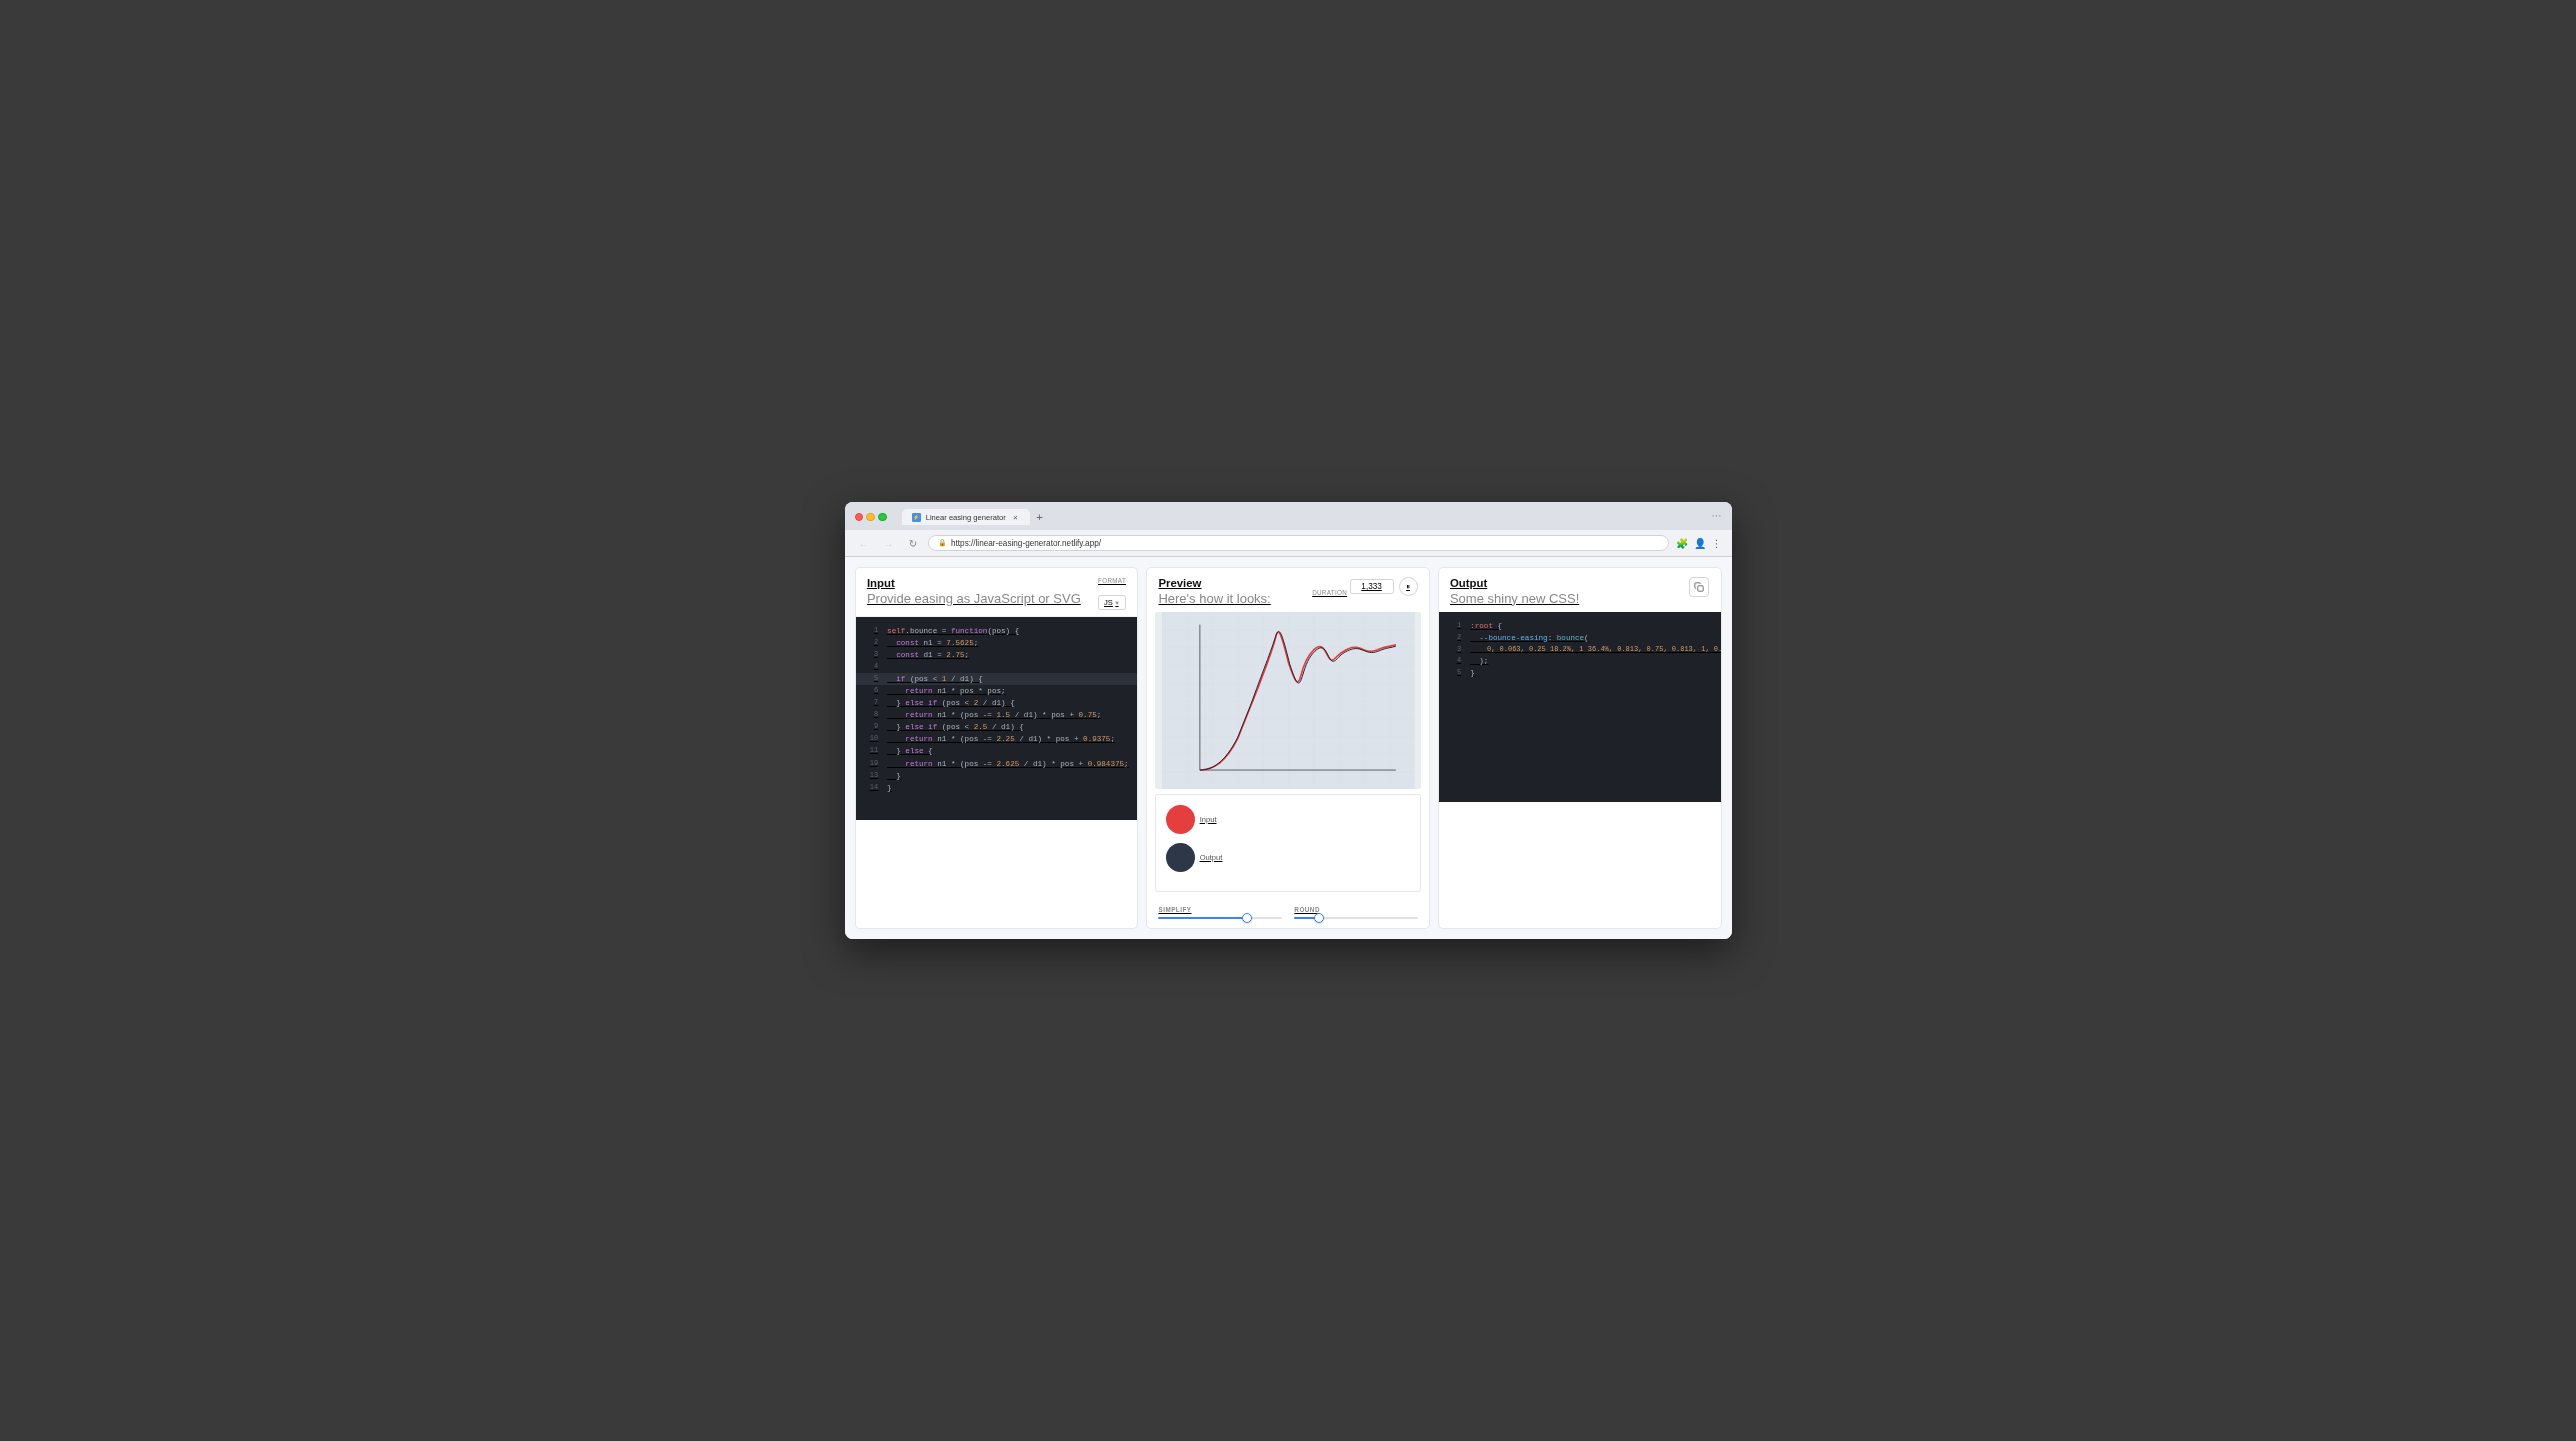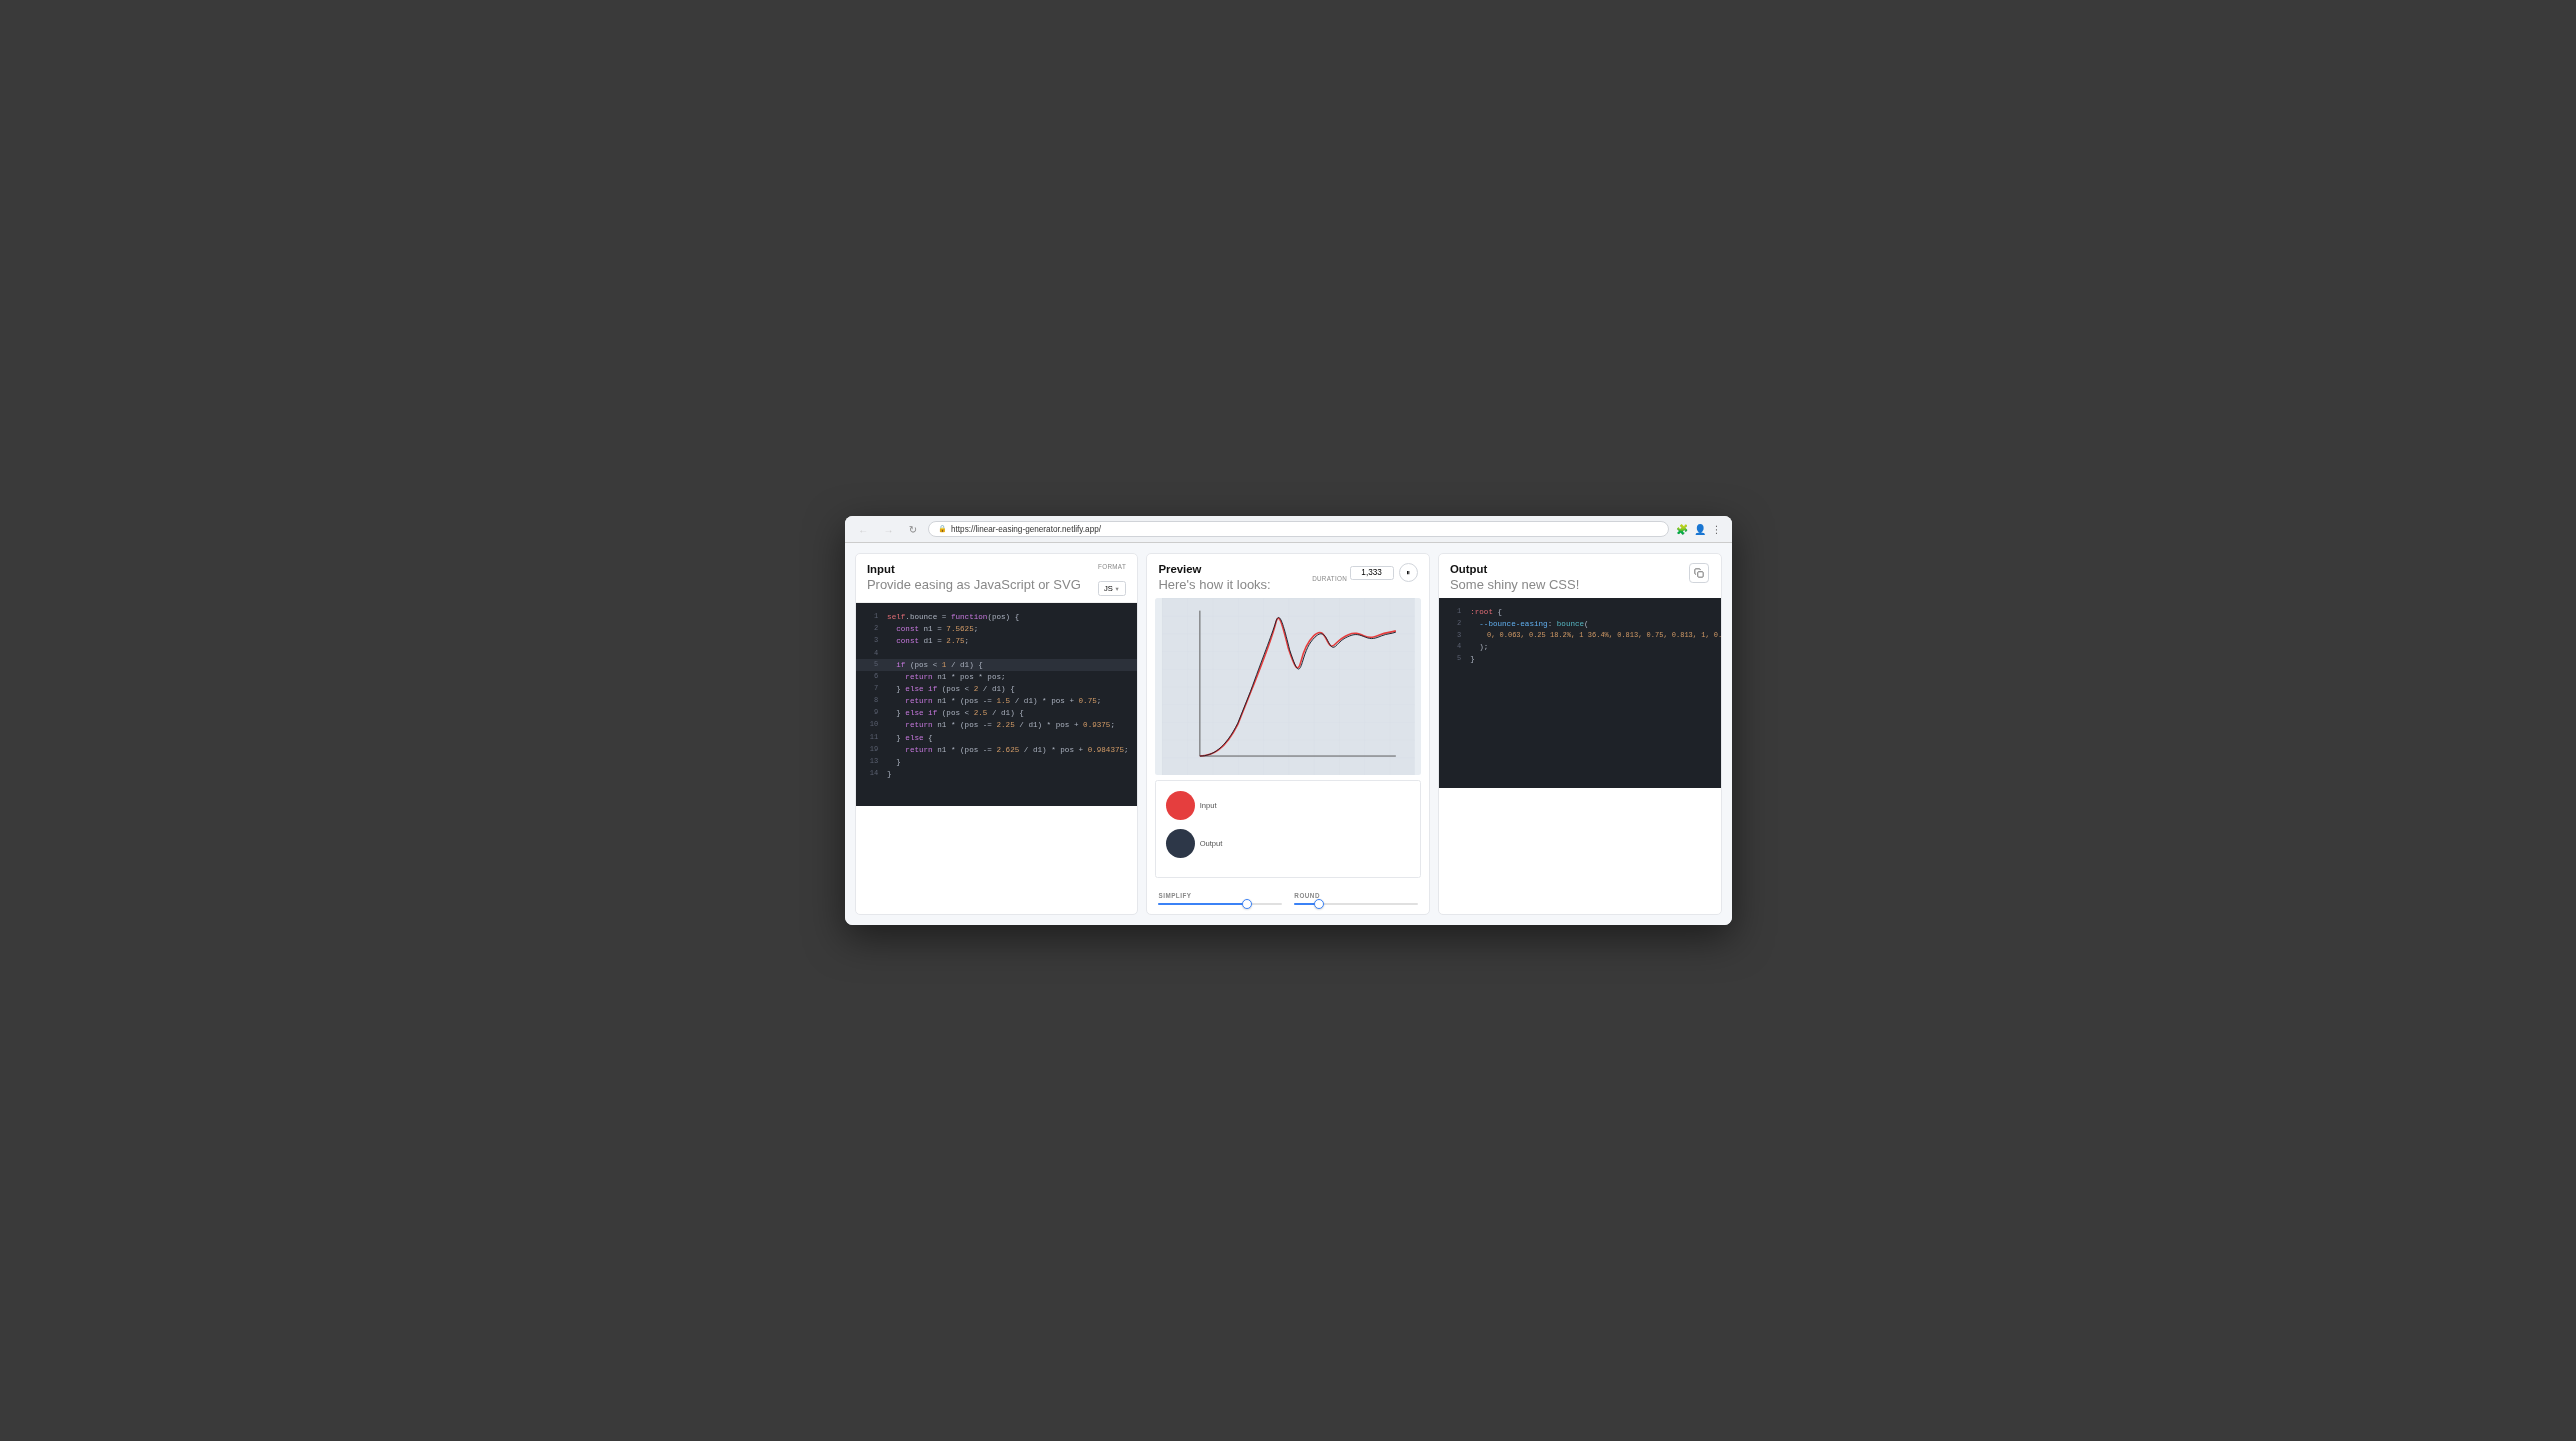--- a/index.html
+++ b/index.html
@@ -183,20 +183,21 @@
       color: #333;
       font-size: 10px;
     }
     
     .panels {
       display: grid;
       grid-template-columns: 1fr 1fr 1fr;
       gap: 0;
       padding: 10px;
       gap: 7.6px;
+      text-decoration: underline;
     }
     .panel {
       background: white;
       border: 0.6px solid #e5e7eb;
       border-radius: 5px;
       overflow: hidden;
     }
     .panel-header {
       padding: 9px 11.4px 6.3px;
       display: flex;
@@ -419,20 +420,38 @@
       line-height: 1.6;
       min-height: 190px;
     }
     .chevron { font-size: 6.3px; color: #888; }
   </style>
 </head>
 <body>
 
 <div class="browser-window">
 
+  <div class="title-bar">
+    <div class="title-bar-top">
+      <div class="traffic-lights">
+        <div class="tl tl-red"></div>
+        <div class="tl tl-yellow"></div>
+        <div class="tl tl-green"></div>
+      </div>
+      <div class="tab-bar">
+        <div class="tab">
+          <div class="tab-favicon">⚡</div>
+          <span>Linear easing generator</span>
+          <div class="tab-close">✕</div>
+        </div>
+        <button class="tab-new">+</button>
+      </div>
+      <div style="margin-left:auto; font-size:10px; color:#888; padding-bottom:2.5px;">⋯</div>
+    </div>
+  </div>
 
   <div class="address-bar">
     <button class="nav-btn" disabled="">←</button>
     <button class="nav-btn" disabled="">→</button>
     <button class="nav-btn">↻</button>
     <div class="url-bar">
       <span class="url-lock">🔒</span>
       <span class="url-text">https://linear-easing-generator.netlify.app/</span>
     </div>
     <div class="toolbar-right">

